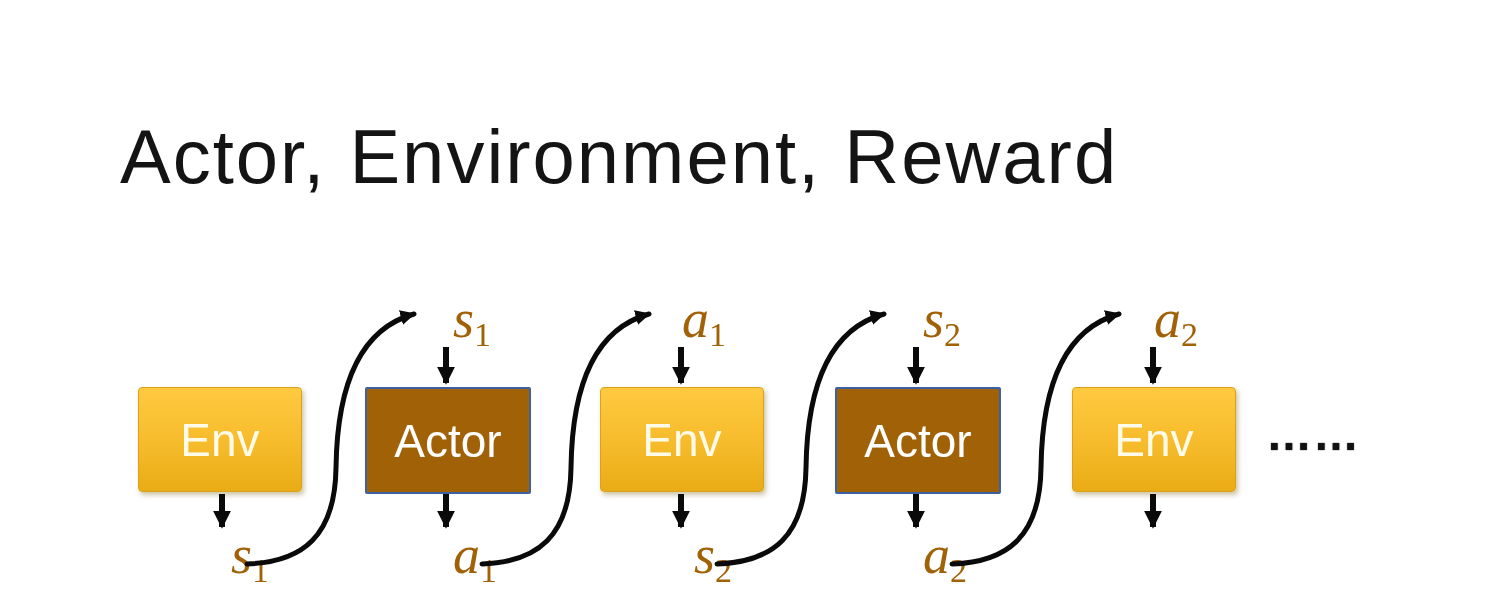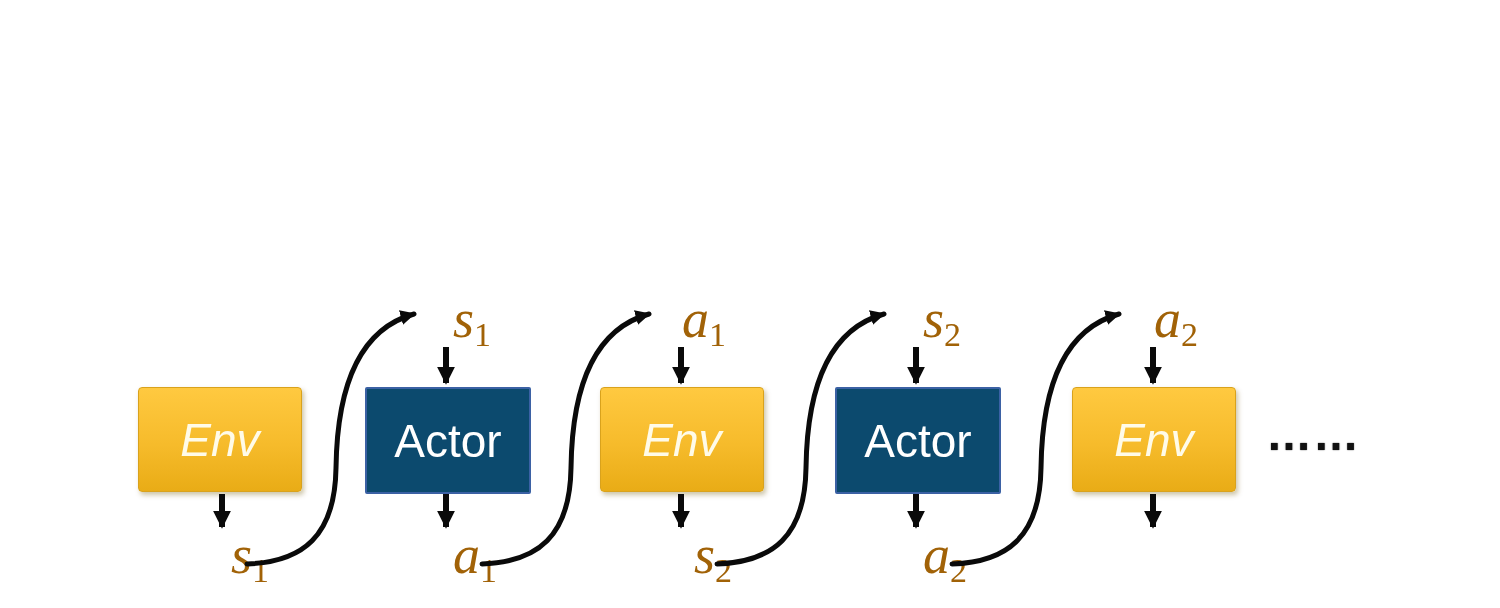--- a/index.html
+++ b/index.html
@@ -28,24 +28,23 @@
     font-size:46px;
     line-height:1;
     user-select:none;
   }
   .box.env{
     background:linear-gradient(180deg,#FFC940 0%,#F6BB2B 55%,#E9AC16 100%);
     border:1px solid #D9A21C;
     border-radius:4px;
     box-shadow:2px 3px 5px rgba(110,85,0,0.35);
     color:#FFFBE8;
-    font-style:italic;
   }
   .box.actor{
-    background:#0c4a6e;
+    background:#a16207;
     border:2px solid #3B61A4;
     border-radius:2px;
     color:#FFFFFF;
   }
   .mlabel{
     position:absolute;
     width:90px;
     text-align:right;
     font-family:"Liberation Serif", serif;
     font-size:54px;
@@ -71,20 +70,21 @@
     letter-spacing:1px;
     text-shadow:0 0 1.2px #000;
     white-space:nowrap;
   }
 </style>
 </head>
 <body>
 
 <div class="stage">
 
+  <h1 class="slide-title">Actor, Environment, Reward</h1>
 
   <div class="box env" style="left:138px;top:387px">
       <span>Env</span>
     </div>
   <div class="box actor" style="left:365px;top:387px">
       <span>Actor</span>
     </div>
   <div class="box env" style="left:600px;top:387px">
       <span>Env</span>
     </div>

